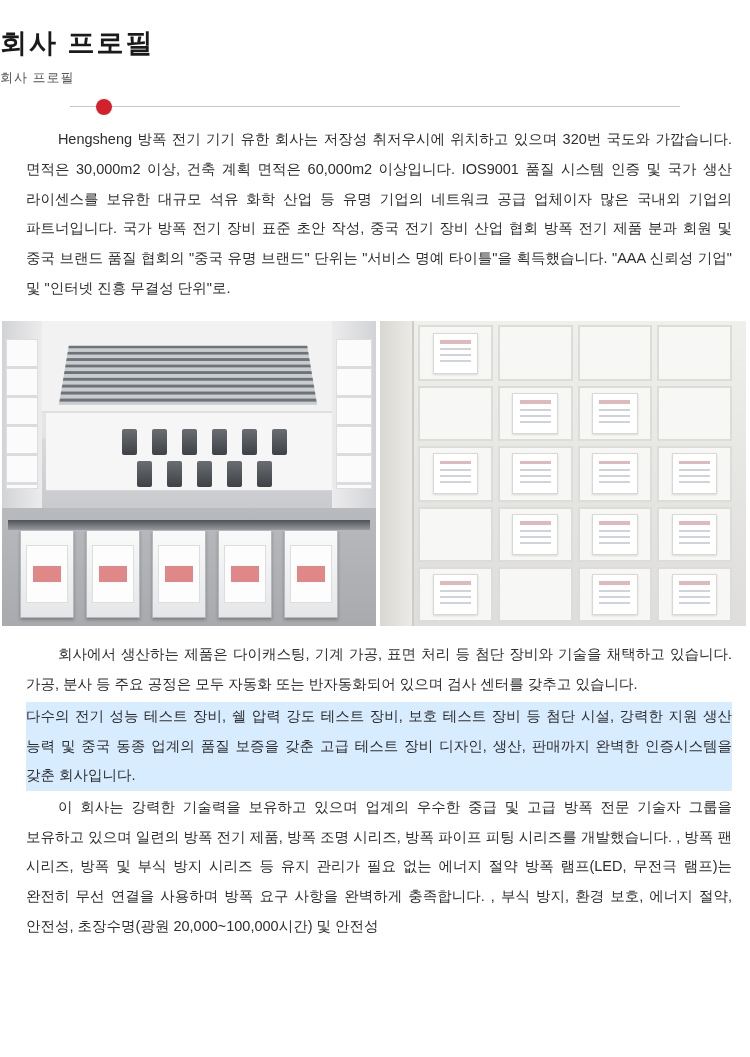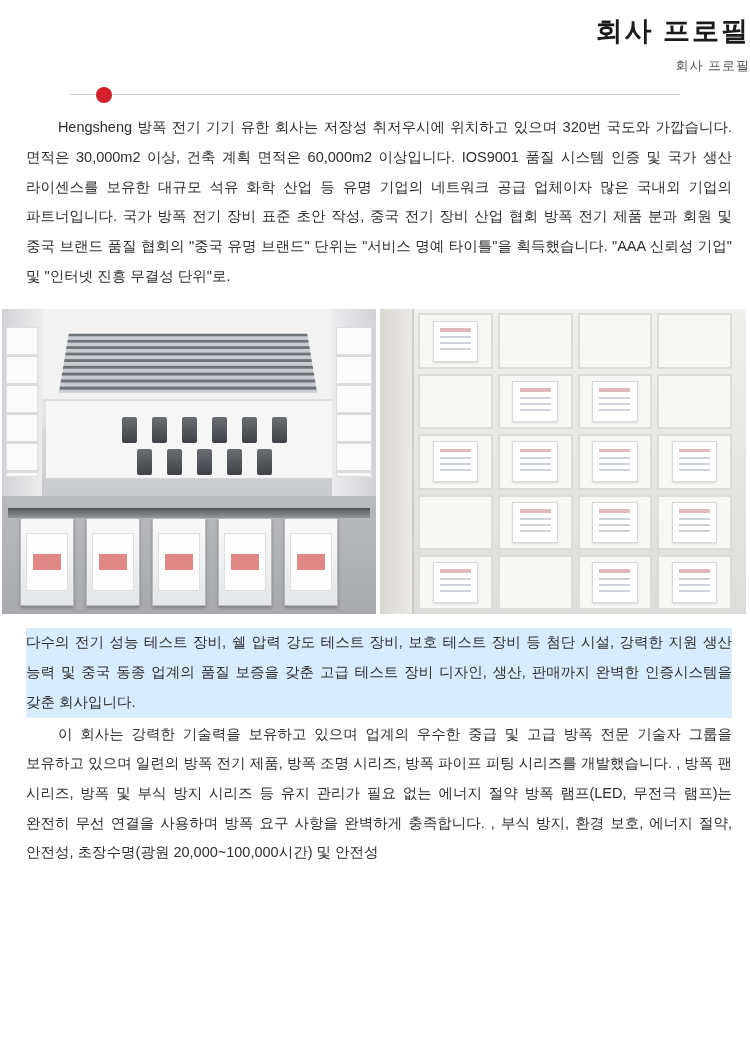--- a/index.html
+++ b/index.html
@@ -14,22 +14,22 @@
     color: #333;
   }
   .page {
     width: 750px;
     position: relative;
     overflow: hidden;
   }
 
   
   .header {
-    padding-top: 14px;
-    text-align: right;
+    padding-top: 26px;
+    text-align: left;
   }
   .header-title {
     font-size: 27px;
     font-weight: bold;
     color: #1a1a1a;
     letter-spacing: 2px;
     line-height: 1.3;
   }
   .header-sub {
     font-size: 13px;
@@ -324,17 +324,18 @@
           </div>
         <div class="p2-cell">
             <div class="p2-cert"></div>
           </div>
       </div>
     </div>
 
   </div>
 
   <div class="bottom-block">
+    <p class="para indent">회사에서 생산하는 제품은 다이캐스팅, 기계 가공, 표면 처리 등 첨단 장비와 기술을 채택하고 있습니다. 가공, 분사 등 주요 공정은 모두 자동화 또는 반자동화되어 있으며 검사 센터를 갖추고 있습니다.</p>
     <p class="para sel">다수의 전기 성능 테스트 장비, 쉘 압력 강도 테스트 장비, 보호 테스트 장비 등 첨단 시설, 강력한 지원 생산 능력 및 중국 동종 업계의 품질 보증을 갖춘 고급 테스트 장비 디자인, 생산, 판매까지 완벽한 인증시스템을 갖춘 회사입니다.</p>
     <p class="para indent">이 회사는 강력한 기술력을 보유하고 있으며 업계의 우수한 중급 및 고급 방폭 전문 기술자 그룹을 보유하고 있으며 일련의 방폭 전기 제품, 방폭 조명 시리즈, 방폭 파이프 피팅 시리즈를 개발했습니다. , 방폭 팬 시리즈, 방폭 및 부식 방지 시리즈 등 유지 관리가 필요 없는 에너지 절약 방폭 램프(LED, 무전극 램프)는 완전히 무선 연결을 사용하며 방폭 요구 사항을 완벽하게 충족합니다. , 부식 방지, 환경 보호, 에너지 절약, 안전성, 초장수명(광원 20,000~100,000시간) 및 안전성</p>
   </div>
 
 </div>
 
 </body></html>

